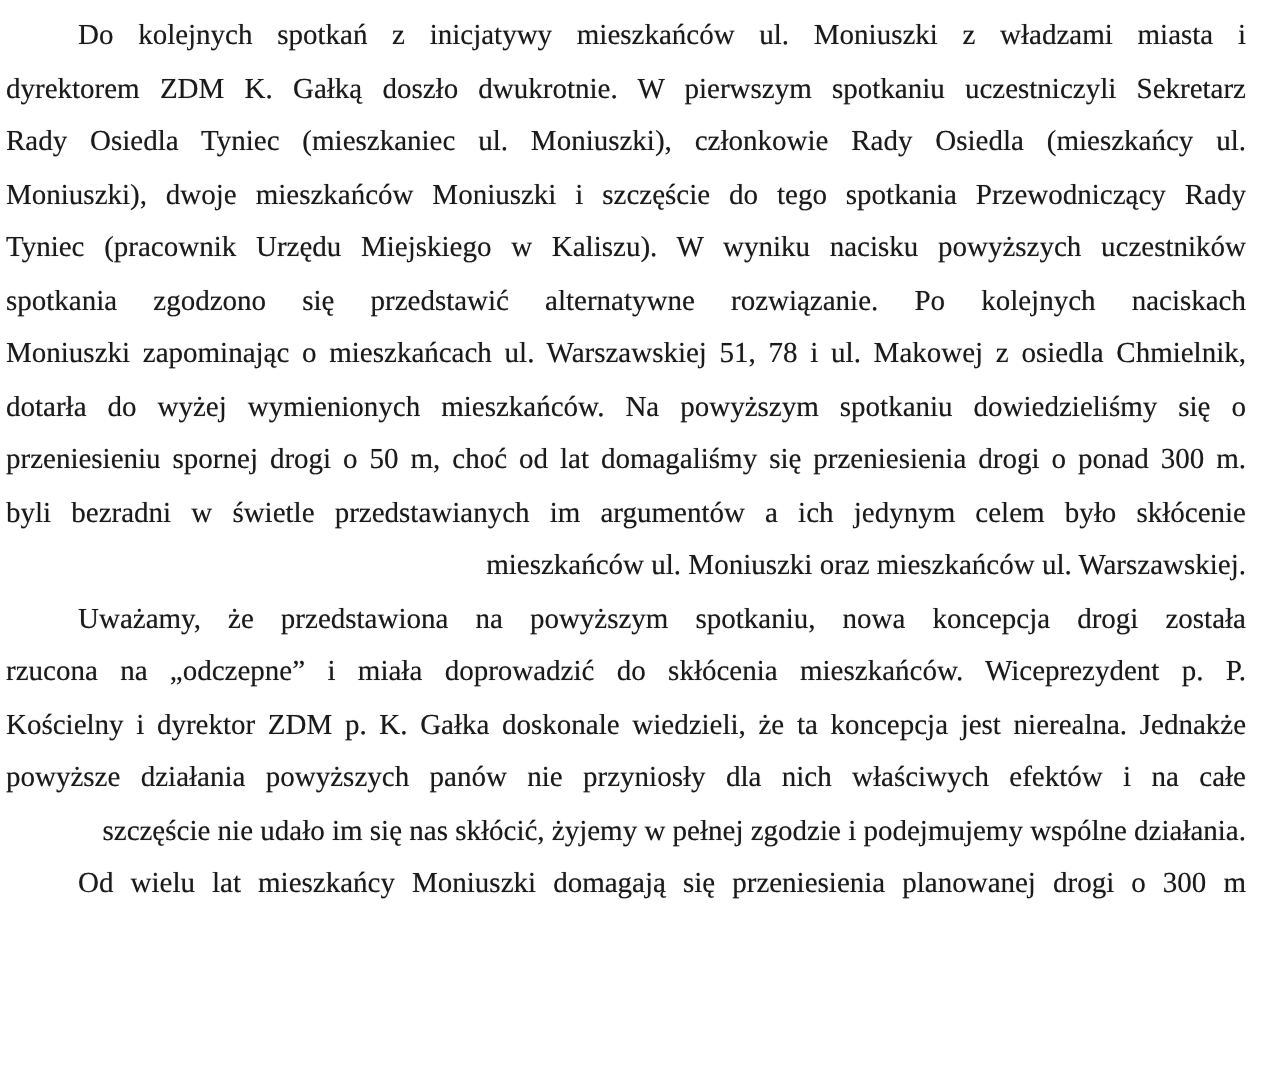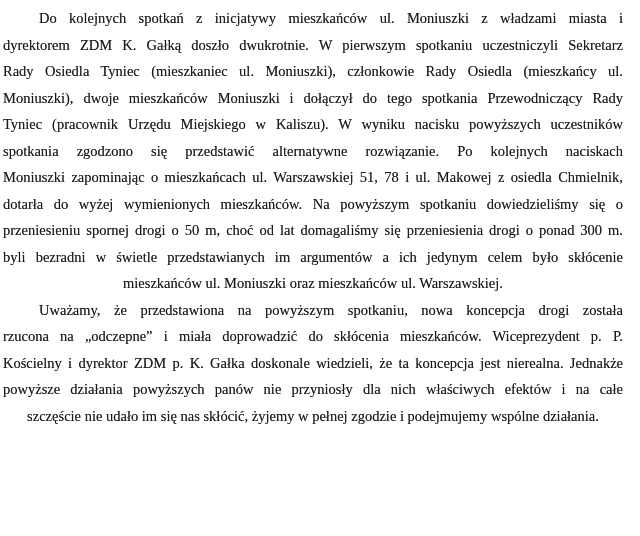--- a/index.html
+++ b/index.html
@@ -18,51 +18,54 @@
     font-family: "Liberation Serif", "DejaVu Serif", serif;
     font-size: 14.5px;
     line-height: 26.5px;
     color: #1a1a1a;
     text-shadow: 0 0 0.4px rgba(20,20,20,0.55); 
   }
   .para { margin: 0; padding: 0; }
   .line {
     height: 26.5px;
     overflow: hidden;
-    text-align: center;
+    text-align: right;
   }
   
   .line.j {
     text-align: justify;
     text-align-last: justify;
   }
   
   .line.first { text-indent: 36px; }
 </style>
 </head>
 <body style="background: rgb(255, 255, 255);">
 
 <div class="page" style="color: rgb(26, 26, 26);">
 
   <div class="para">
     <div class="line j first">Do kolejnych spotkań z inicjatywy mieszkańców ul. Moniuszki z władzami miasta i</div>
     <div class="line j">dyrektorem ZDM K. Gałką doszło dwukrotnie. W pierwszym spotkaniu uczestniczyli Sekretarz</div>
     <div class="line j">Rady Osiedla Tyniec (mieszkaniec ul. Moniuszki), członkowie Rady Osiedla (mieszkańcy ul.</div>
-    <div class="line j">Moniuszki), dwoje mieszkańców Moniuszki i dołączył do tego spotkania Przewodniczący Rady</div>
+    <div class="line j">Moniuszki), dwoje mieszkańców Moniuszki i szczęście do tego spotkania Przewodniczący Rady</div>
     <div class="line j">Tyniec (pracownik Urzędu Miejskiego w Kaliszu). W wyniku nacisku powyższych uczestników</div>
     <div class="line j">spotkania zgodzono się przedstawić alternatywne rozwiązanie. Po kolejnych naciskach</div>
     <div class="line j">Moniuszki zapominając o mieszkańcach ul. Warszawskiej 51, 78 i ul. Makowej z osiedla Chmielnik,</div>
     <div class="line j">dotarła do wyżej wymienionych mieszkańców. Na powyższym spotkaniu dowiedzieliśmy się o</div>
     <div class="line j">przeniesieniu spornej drogi o 50 m, choć od lat domagaliśmy się przeniesienia drogi o ponad 300 m.</div>
     <div class="line j">byli bezradni w świetle przedstawianych im argumentów a ich jedynym celem było skłócenie</div>
     <div class="line">mieszkańców ul. Moniuszki oraz mieszkańców ul. Warszawskiej.</div>
   </div>
 
   <div class="para">
     <div class="line j first">Uważamy, że przedstawiona na powyższym spotkaniu, nowa koncepcja drogi została</div>
     <div class="line j">rzucona na „odczepne” i miała doprowadzić do skłócenia mieszkańców. Wiceprezydent p. P.</div>
     <div class="line j">Kościelny i dyrektor ZDM p. K. Gałka doskonale wiedzieli, że ta koncepcja jest nierealna. Jednakże</div>
     <div class="line j">powyższe działania powyższych panów nie przyniosły dla nich właściwych efektów i na całe</div>
     <div class="line">szczęście nie udało im się nas skłócić, żyjemy w pełnej zgodzie i podejmujemy wspólne działania.</div>
   </div>
 
+  <div class="para">
+    <div class="line j first">Od wielu lat mieszkańcy Moniuszki domagają się przeniesienia planowanej drogi o 300 m</div>
+  </div>
 
 </div>
 
 </body></html>

